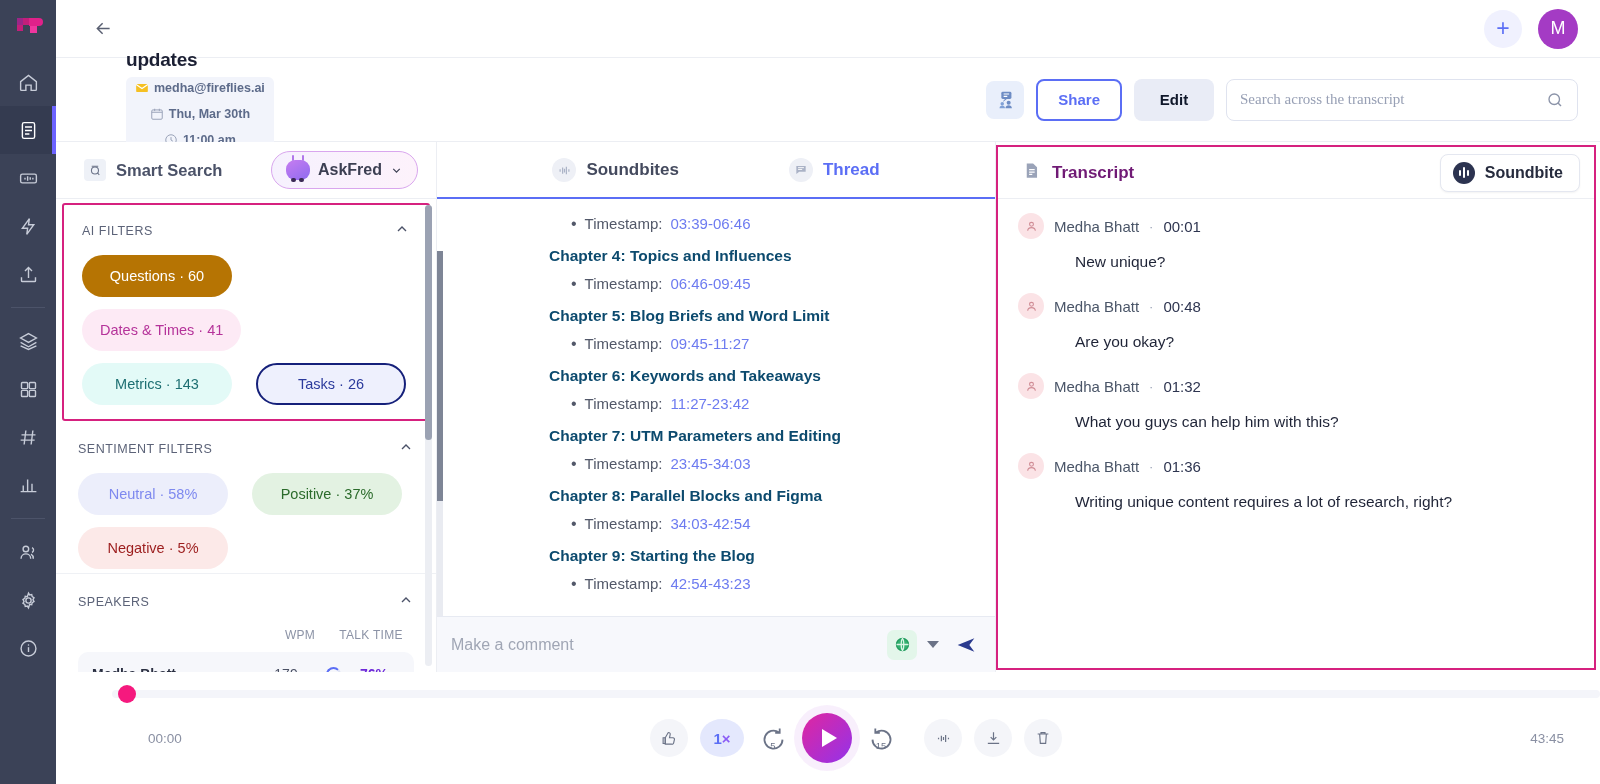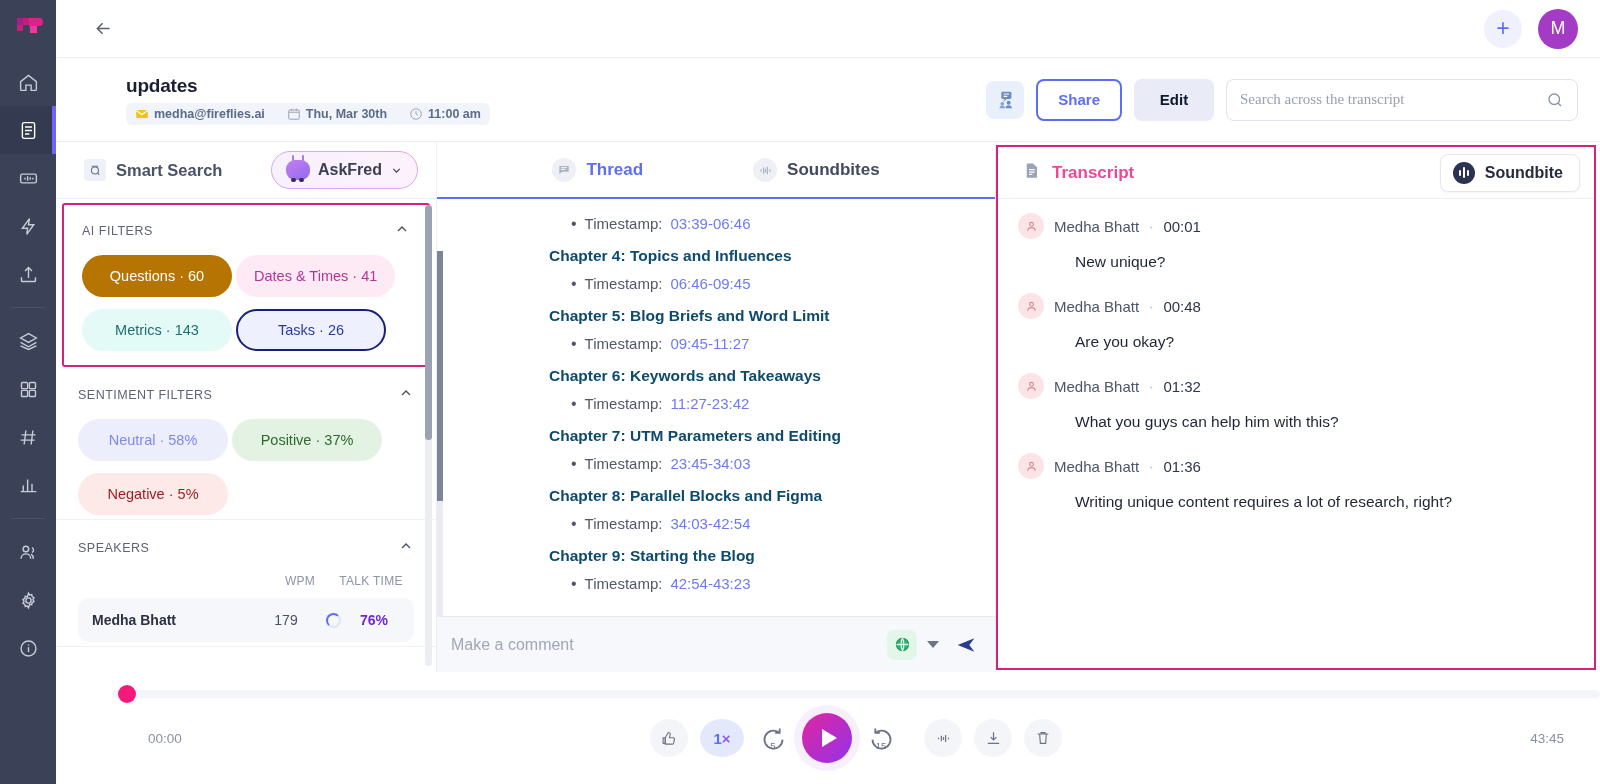--- a/index.html
+++ b/index.html
@@ -63,20 +63,21 @@
     height: 84px; display: flex; align-items: center;
     padding: 0 22px 0 70px; border-bottom: 1px solid #eceef3; background: #fff;
     flex: 0 0 84px;
   }
   .meet-left { display: flex; flex-direction: column; gap: 6px; }
   .meet-title { font-size: 19px; font-weight: 700; color: #1b1f33; letter-spacing: -0.2px; }
   .meet-meta {
     display: inline-flex; align-items: center; gap: 6px;
     background: #f2f4fb; border-radius: 6px; padding: 4px 9px;
     align-self: flex-start;
+    flex-direction: column;
   }
   .meta-chip { display: inline-flex; align-items: center; gap: 5px; font-size: 12.5px; font-weight: 700; color: #5d6b8a; }
   .meta-sep { width: 10px; }
   .meet-right { margin-left: auto; display: flex; align-items: center; gap: 12px; }
   .icon-sq {
     width: 38px; height: 38px; border-radius: 8px; background: #e9effb;
     display: flex; align-items: center; justify-content: center; cursor: pointer;
   }
   .btn-share {
     height: 42px; min-width: 80px; padding: 0 20px; border-radius: 8px;
@@ -132,21 +133,21 @@
 
   .side-scroll { flex: 1; overflow: hidden; position: relative; padding-bottom: 2px; }
   .side-track { position: absolute; right: 4px; top: 6px; width: 7px; bottom: 6px; background: #eceef3; border-radius: 4px; }
   .side-thumb { position: absolute; right: 4px; top: 6px; width: 7px; height: 235px; background: #9ba2b3; border-radius: 4px; cursor: pointer; }
 
   .filter-block { padding: 18px 22px 4px 22px; border-bottom: 1px solid #eff1f5; }
   .filter-block.hl { border: 2.5px solid #d6217f; border-radius: 3px; margin: 4px 6px 0 6px; padding: 16px 18px 14px 18px; }
   .fb-head { display: flex; align-items: center; }
   .fb-title { font-size: 12.5px; font-weight: 400; color: #5c6378; letter-spacing: 0.5px; }
   .chev { margin-left: auto; cursor: pointer; }
-  .chips { display: flex; flex-wrap: wrap; gap: 12px 4px; margin-top: 14px; }
+  .chips { display: flex; flex-wrap: wrap; gap: 12px 24px; margin-top: 14px; }
   .chip {
     height: 42px; min-width: 150px; padding: 0 18px; border-radius: 21px;
     display: flex; align-items: center; justify-content: center;
     font-size: 14.5px; cursor: pointer; white-space: nowrap;
   }
   .chip.questions { background: #b67403; color: #ffffff; }
   .chip.dates { background: #fdeaf5; color: #b5339a; }
   .chip.metrics { background: #e3faf7; color: #1d6f72; }
   .chip.tasks { background: #eef0fd; color: #2b3a9c; border: 2.5px solid #15207a; }
   .chip.neutral { background: #eceefb; color: #7e89ef; }
@@ -194,21 +195,21 @@
   }
   .comment-bar input::placeholder { color: #a0a6b5; }
   .globe-btn { width: 30px; height: 30px; border-radius: 7px; background: #e3f6ea; display: flex; align-items: center; justify-content: center; cursor: pointer; }
   .caret-dn { width: 0; height: 0; border-left: 6px solid transparent; border-right: 6px solid transparent; border-top: 7px solid #6b7387; cursor: pointer; }
   .send-btn { width: 34px; height: 30px; display: flex; align-items: center; justify-content: center; cursor: pointer; }
 
   
   .tx { width: 600px; flex: 0 0 600px; display: flex; flex-direction: column; min-width: 0;
         border: 2.5px solid #d6217f; margin: 3px 4px 2px 0; }
   .tx-head { height: 52px; flex: 0 0 52px; display: flex; align-items: center; padding: 0 14px 0 24px; border-bottom: 1px solid #eceef3; gap: 11px; }
-  .tx-title { font-size: 17px; font-weight: 700; color: #ec4899; }
+  .tx-title { font-size: 17px; font-weight: 700; color: #701a75; }
   .sb-btn {
     margin-left: auto; height: 38px; padding: 0 16px 0 12px; border-radius: 8px;
     border: 1px solid #e4e7f0; background: #fff; display: flex; align-items: center; gap: 10px;
     box-shadow: 0 1px 2px rgba(0,0,0,0.05); cursor: pointer;
   }
   .sb-btn-label { font-size: 16px; font-weight: 700; color: #262b3d; }
   .sb-dot { width: 22px; height: 22px; border-radius: 50%; background: #2c3350; display: flex; align-items: center; justify-content: center; }
   .sb-dot i { display: inline-block; width: 2px; background: #fff; margin: 0 1px; border-radius: 1px; }
 
   .tx-body { flex: 1; overflow: hidden; padding: 14px 20px 4px 20px; }
@@ -483,37 +484,37 @@
                 <span class="ring"></span>
                 <span>76%</span>
               </span>
             </div>
           </div>
         </div>
       </aside>
 
       <section class="thread">
         <div class="thread-tabs">
+          <div class="tab">
+            <span class="tab-ico">
+              <svg width="15" height="15" viewBox="0 0 24 24" stroke="#aab2c6" stroke-width="1.9" fill="none">
+                  <path d="M5 10v4M9 7v10M12 9v6M15 6v12M19 10v4"></path>
+                </svg>
+            </span>
+            <span class="tab-label">Soundbites</span>
+          </div>
           <div class="tab active">
             <span class="tab-ico">
               <svg width="14" height="14" viewBox="0 0 24 24">
                   <path d="M4 5h16v10H9l-5 4z" fill="#aab2c6"></path>
                   <path d="M7 8h10M7 11h7" stroke="#fff" stroke-width="1.6"></path>
                 </svg>
             </span>
             <span class="tab-label">Thread</span>
             <span class="tab-underline"></span>
-          </div>
-          <div class="tab">
-            <span class="tab-ico">
-              <svg width="15" height="15" viewBox="0 0 24 24" stroke="#aab2c6" stroke-width="1.9" fill="none">
-                  <path d="M5 10v4M9 7v10M12 9v6M15 6v12M19 10v4"></path>
-                </svg>
-            </span>
-            <span class="tab-label">Soundbites</span>
           </div>
         </div>
 
         <div class="thread-body">
           <div class="thread-scroll-track"></div>
           <div class="thread-scroll-thumb"></div>
           <div class="thread-inner">
             <div class="ch-line">
               <span>Timestamp:</span>
               <span class="ch-ts">03:39-06:46</span>

